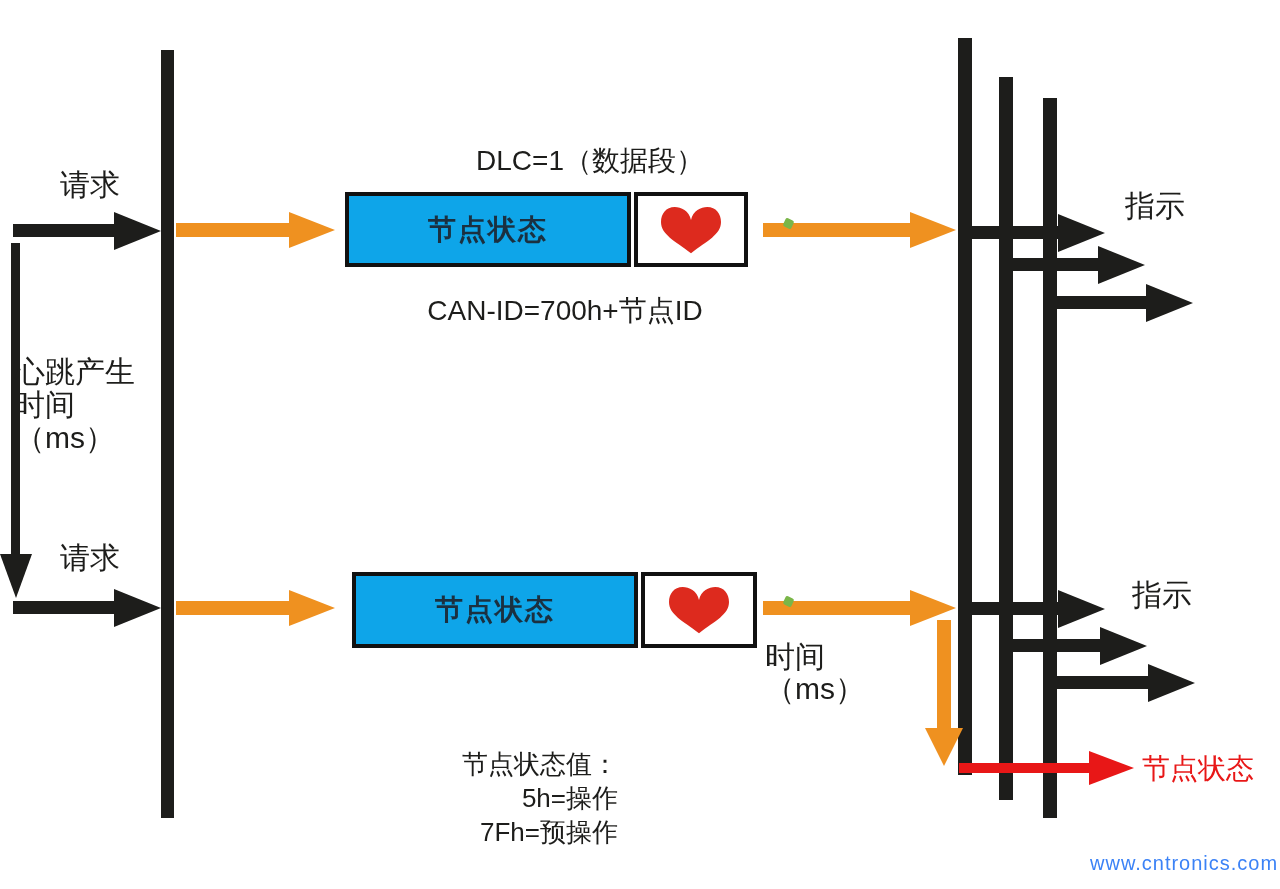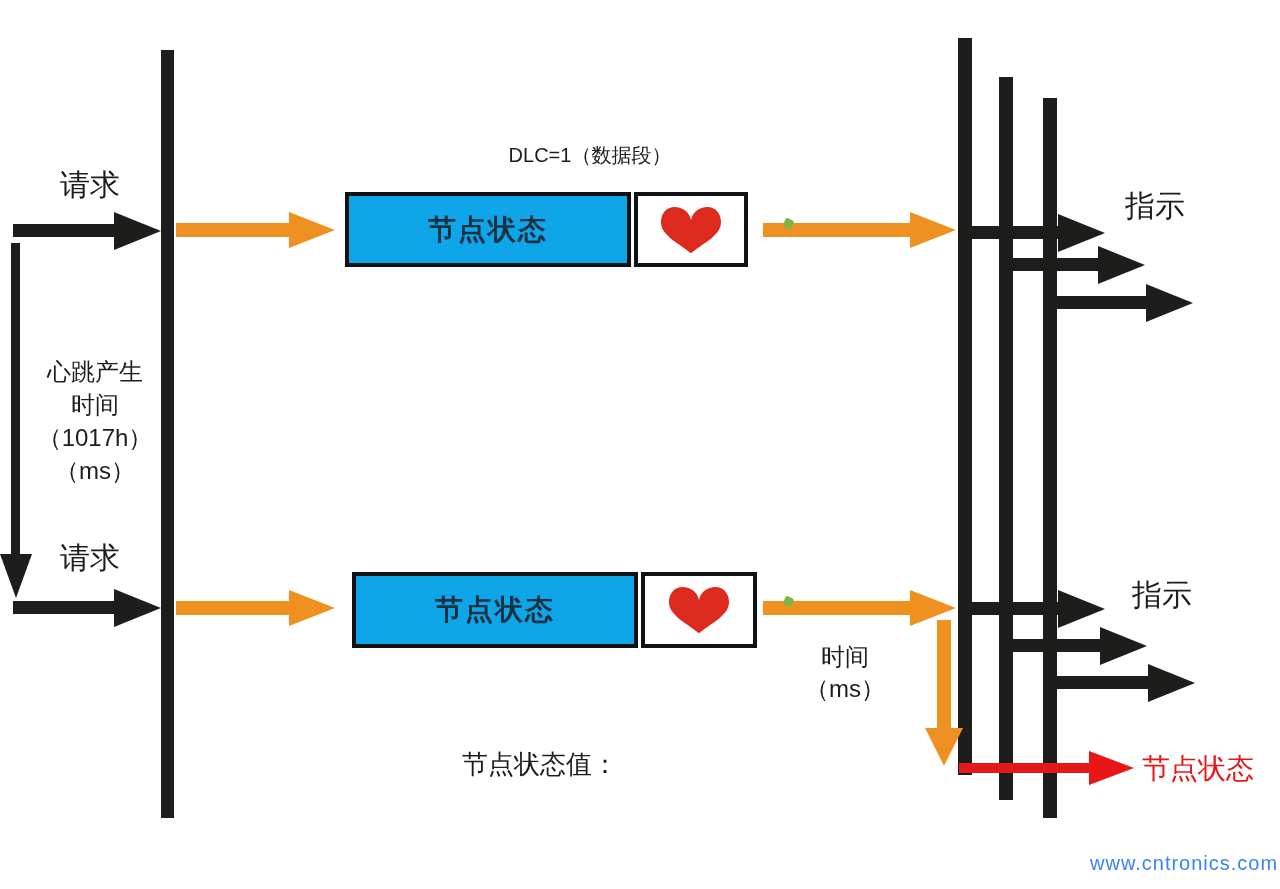--- a/index.html
+++ b/index.html
@@ -17,21 +17,21 @@
   .tri.right-red{border-width:17px 0 17px 45px;border-left-color:#e81717;}
   .tri.down-black{border-width:44px 16px 0 16px;border-top-color:#1d1d1b;}
   .tri.down-orange{border-width:38px 19px 0 19px;border-top-color:#ef9120;}
   .lbl{position:absolute;white-space:nowrap;}
   .lbl.c{text-align:center;}
   .box{position:absolute;box-sizing:border-box;border:4px solid #111111;
        display:flex;align-items:center;justify-content:center;}
   .box.blue{background:#0ea5e9;}
   .box.white{background:#ffffff;}
   .node-status{font-size:28px;font-weight:bold;color:#1b3040;letter-spacing:2px;}
-  .multiline{position:absolute;text-align:center;font-size:24px;line-height:33px;}
+  .multiline{position:absolute;font-size:30px;line-height:33px;}
   .speck{position:absolute;width:9px;height:9px;background:#7ab648;border-radius:2px;transform:rotate(25deg);}
   .red-text{color:#e81717;}
   .watermark{position:absolute;font-size:20px;color:#3b82f6;letter-spacing:1px;}
   .legend{position:absolute;font-size:26px;line-height:34px;text-align:right;}
 </style>
 </head>
 <body>
 
 <div id="stage">
 
@@ -39,21 +39,20 @@
 
   <div class="shaft" style="left:13px;top:224px;width:102px;height:13px;"></div>
   <div class="tri right-black" style="left:114px;top:212px;"></div>
 
   <div class="shaft" style="left:11px;top:243px;width:9px;height:313px;"></div>
   <div class="tri down-black" style="left:0px;top:554px;"></div>
 
   <div class="multiline" style="left:15px;top:355px;width:160px;">
     <div>心跳产生</div>
     <div>时间</div>
-    <div>（1017h）</div>
     <div>（ms）</div>
   </div>
 
   <div class="lbl c" style="left:50px;top:538px;width:80px;font-size:30px;">请求</div>
 
   <div class="shaft" style="left:13px;top:601px;width:102px;height:13px;"></div>
   <div class="tri right-black" style="left:114px;top:589px;"></div>
 
   <div class="bar" style="left:161px;top:50px;width:13px;height:768px;"></div>
 
@@ -64,31 +63,32 @@
   <div class="tri right-orange" style="left:910px;top:212px;"></div>
   <div class="speck" style="left:784px;top:219px;"></div>
 
   <div class="shaft orange" style="left:176px;top:601px;width:113px;height:14px;"></div>
   <div class="tri right-orange" style="left:289px;top:590px;"></div>
 
   <div class="shaft orange" style="left:763px;top:601px;width:147px;height:14px;"></div>
   <div class="tri right-orange" style="left:910px;top:590px;"></div>
   <div class="speck" style="left:784px;top:597px;"></div>
 
-  <div class="lbl c" style="left:420px;top:142px;width:340px;font-size:20px;">DLC=1（数据段）</div>
+  <div class="lbl c" style="left:420px;top:142px;width:340px;font-size:28px;">DLC=1（数据段）</div>
 
   <div class="box blue" style="left:345px;top:192px;width:286px;height:75px;">
     <span class="node-status">节点状态</span>
   </div>
   <div class="box white" style="left:634px;top:192px;width:114px;height:75px;">
     <svg width="66" height="50" viewBox="0 0 100 80">
       <path d="M50 24 C47 9 34 3 24 3 C10 3 2 14 2 27 C2 47 24 57 50 77 C76 57 98 47 98 27 C98 14 90 3 76 3 C66 3 53 9 50 24 Z" fill="#dd2a1e"></path>
     </svg>
   </div>
 
+  <div class="lbl c" style="left:400px;top:292px;width:330px;font-size:28px;">CAN-ID=700h+节点ID</div>
 
   <div class="box blue" style="left:352px;top:572px;width:286px;height:76px;">
     <span class="node-status">节点状态</span>
   </div>
   <div class="box white" style="left:641px;top:572px;width:116px;height:76px;">
     <svg width="66" height="50" viewBox="0 0 100 80">
       <path d="M50 24 C47 9 34 3 24 3 C10 3 2 14 2 27 C2 47 24 57 50 77 C76 57 98 47 98 27 C98 14 90 3 76 3 C66 3 53 9 50 24 Z" fill="#dd2a1e"></path>
     </svg>
   </div>
 
@@ -125,17 +125,19 @@
     <div>时间</div>
     <div>（ms）</div>
   </div>
 
   <div class="shaft red" style="left:959px;top:763px;width:132px;height:10px;"></div>
   <div class="tri right-red" style="left:1089px;top:751px;"></div>
   <div class="lbl red-text" style="left:1142px;top:750px;font-size:28px;">节点状态</div>
 
   <div class="legend" style="left:462px;top:747px;">
     <div>节点状态值：</div>
+    <div>5h=操作</div>
+    <div>7Fh=预操作</div>
   </div>
 
   <div class="watermark" style="left:1090px;top:852px;">www.cntronics.com</div>
 
 </div>
 
 </body></html>

